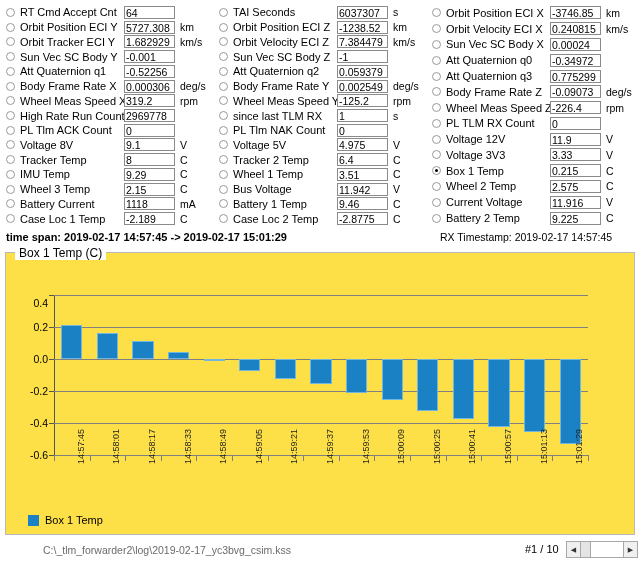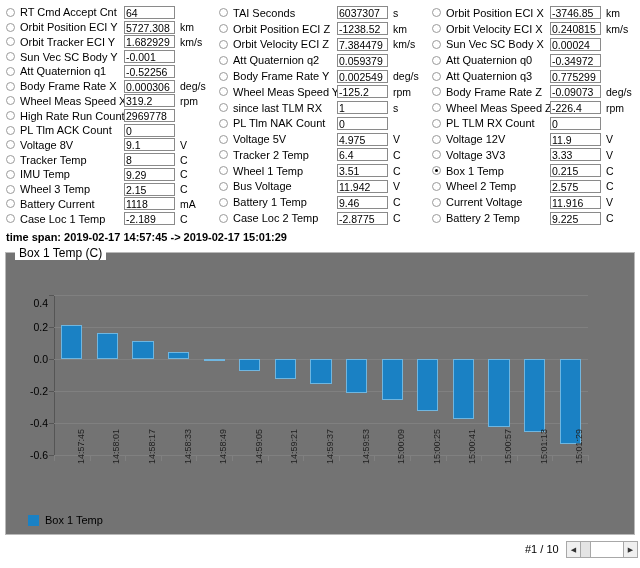--- a/index.html
+++ b/index.html
@@ -108,21 +108,21 @@
   }
 
   
   #chart-group {
     position: absolute;
     left: 5px; top: 252px;
     width: 630px;
     height: 283px;
     border: 1px solid #b9b9b9;
     box-sizing: border-box;
-    background: #737373;
+    background: #fde047;
   }
   #chart-group-title {
     position: absolute;
     left: 9px; top: -7px;
     background: #ffffff;
     padding: 0 4px;
     font-size: 12px;
     color: #000;
   }
   #chart-area {
@@ -371,20 +371,26 @@
         <div class="tlm-unit">km</div>
       </div>
       <div class="tlm-row">
         <div class="radio"></div>
         <div class="tlm-label">Orbit Velocity ECI Z</div>
         <div class="tlm-value">7.384479</div>
         <div class="tlm-unit">km/s</div>
       </div>
       <div class="tlm-row">
         <div class="radio"></div>
+        <div class="tlm-label">Sun Vec SC Body Z</div>
+        <div class="tlm-value">-1</div>
+        <div class="tlm-unit"></div>
+      </div>
+      <div class="tlm-row">
+        <div class="radio"></div>
         <div class="tlm-label">Att Quaternion q2</div>
         <div class="tlm-value">0.059379</div>
         <div class="tlm-unit"></div>
       </div>
       <div class="tlm-row">
         <div class="radio"></div>
         <div class="tlm-label">Body Frame Rate Y</div>
         <div class="tlm-value">0.002549</div>
         <div class="tlm-unit">deg/s</div>
       </div>
@@ -526,20 +532,21 @@
         <div class="radio"></div>
         <div class="tlm-label">Battery 2 Temp</div>
         <div class="tlm-value">9.225</div>
         <div class="tlm-unit">C</div>
       </div>
     </div>
   </div>
 
 <div id="timespan-bar">
   <div id="timespan-text">time span: 2019-02-17 14:57:45 -&gt; 2019-02-17 15:01:29</div>
+  <div id="rx-timestamp-text">RX Timestamp: 2019-02-17 14:57:45</div>
 </div>
 
 <div id="chart-group">
   <div id="chart-group-title">Box 1 Temp (C)</div>
   <div id="chart-area">
     <div class="plot-wrap" id="plot-wrap">
         <div class="y-axis"></div>
         <div class="grid-line" style="top: 0px;"></div>
         <div class="y-tick" style="top: 0px;"></div>
         <div class="y-label" style="top: 8px; left: -46px;">0.4</div>
@@ -606,20 +613,21 @@
         <div class="x-label" style="left: 520.2px; top: 169px;">15:01:29</div>
       </div>
     <div id="chart-legend">
       <div id="legend-swatch"></div>
       <div id="legend-label">Box 1 Temp</div>
     </div>
   </div>
 </div>
 
 <div id="status-bar">
+  <div id="file-path">C:\_tlm_forwarder2\log\2019-02-17_yc3bvg_csim.kss</div>
   <div id="page-indicator">#1 / 10</div>
   <div id="hscroll">
     <div class="scroll-btn">◀</div>
     <div id="scroll-thumb"></div>
     <div id="scroll-track"></div>
     <div class="scroll-btn right">▶</div>
   </div>
 </div>
 
 </body></html>

